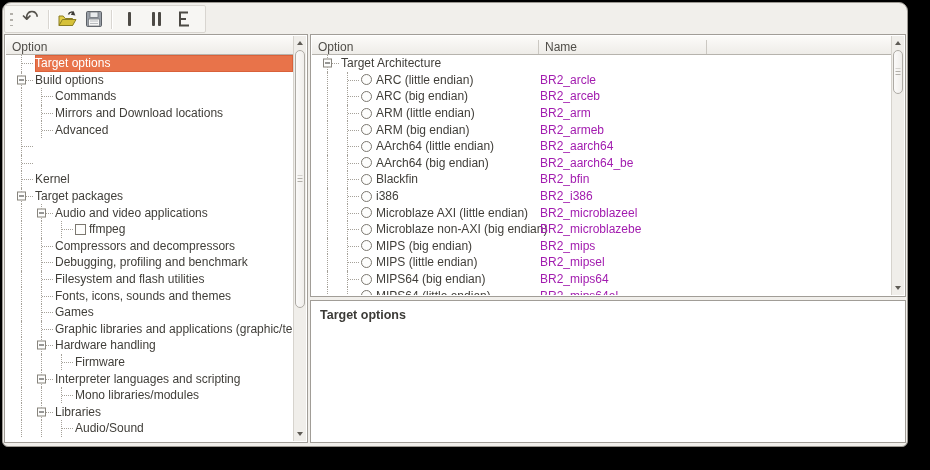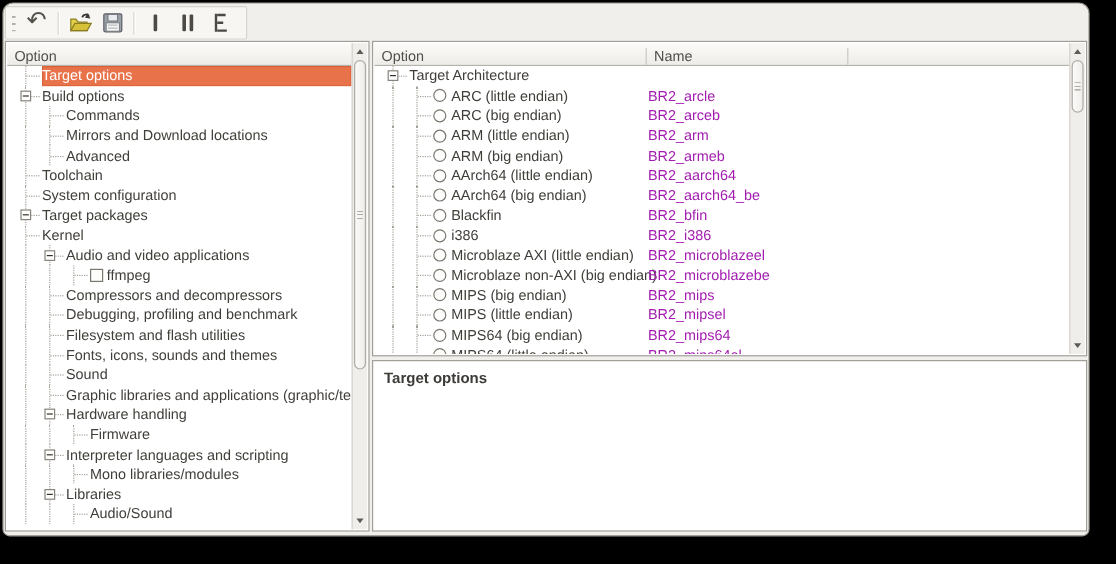--- a/index.html
+++ b/index.html
@@ -163,42 +163,36 @@
         </div>
         <div class="trow">
           <span class="rail"></span>
           <span class="cell"></span>
           <span class="selarea">
             <span class="lab">Advanced</span>
           </span>
         </div>
         <div class="trow">
           <span class="cell"></span>
-          <span class="selarea">
-            <span class="lab">Toolchain</span>
-          </span>
-        </div>
-        <div class="trow">
-          <span class="cell"></span>
-          <span class="selarea">
-            <span class="lab">System configuration</span>
+        </div>
+        <div class="trow">
+          <span class="cell"></span>
+        </div>
+        <div class="trow">
+          <span class="cell"></span>
+          <span class="selarea">
+            <span class="lab">Kernel</span>
           </span>
         </div>
         <div class="trow">
           <span class="cell">
             <span class="expbox"></span>
           </span>
           <span class="selarea">
             <span class="lab">Target packages</span>
-          </span>
-        </div>
-        <div class="trow">
-          <span class="cell"></span>
-          <span class="selarea">
-            <span class="lab">Kernel</span>
           </span>
         </div>
         <div class="trow">
           <span class="rail"></span>
           <span class="cell">
             <span class="expbox"></span>
           </span>
           <span class="selarea">
             <span class="lab">Audio and video applications</span>
           </span>
@@ -237,21 +231,21 @@
           <span class="rail"></span>
           <span class="cell"></span>
           <span class="selarea">
             <span class="lab">Fonts, icons, sounds and themes</span>
           </span>
         </div>
         <div class="trow">
           <span class="rail"></span>
           <span class="cell"></span>
           <span class="selarea">
-            <span class="lab">Sound</span>
+            <span class="lab">Games</span>
           </span>
         </div>
         <div class="trow">
           <span class="rail"></span>
           <span class="cell"></span>
           <span class="selarea">
             <span class="lab">Graphic libraries and applications (graphic/te</span>
           </span>
         </div>
         <div class="trow">

